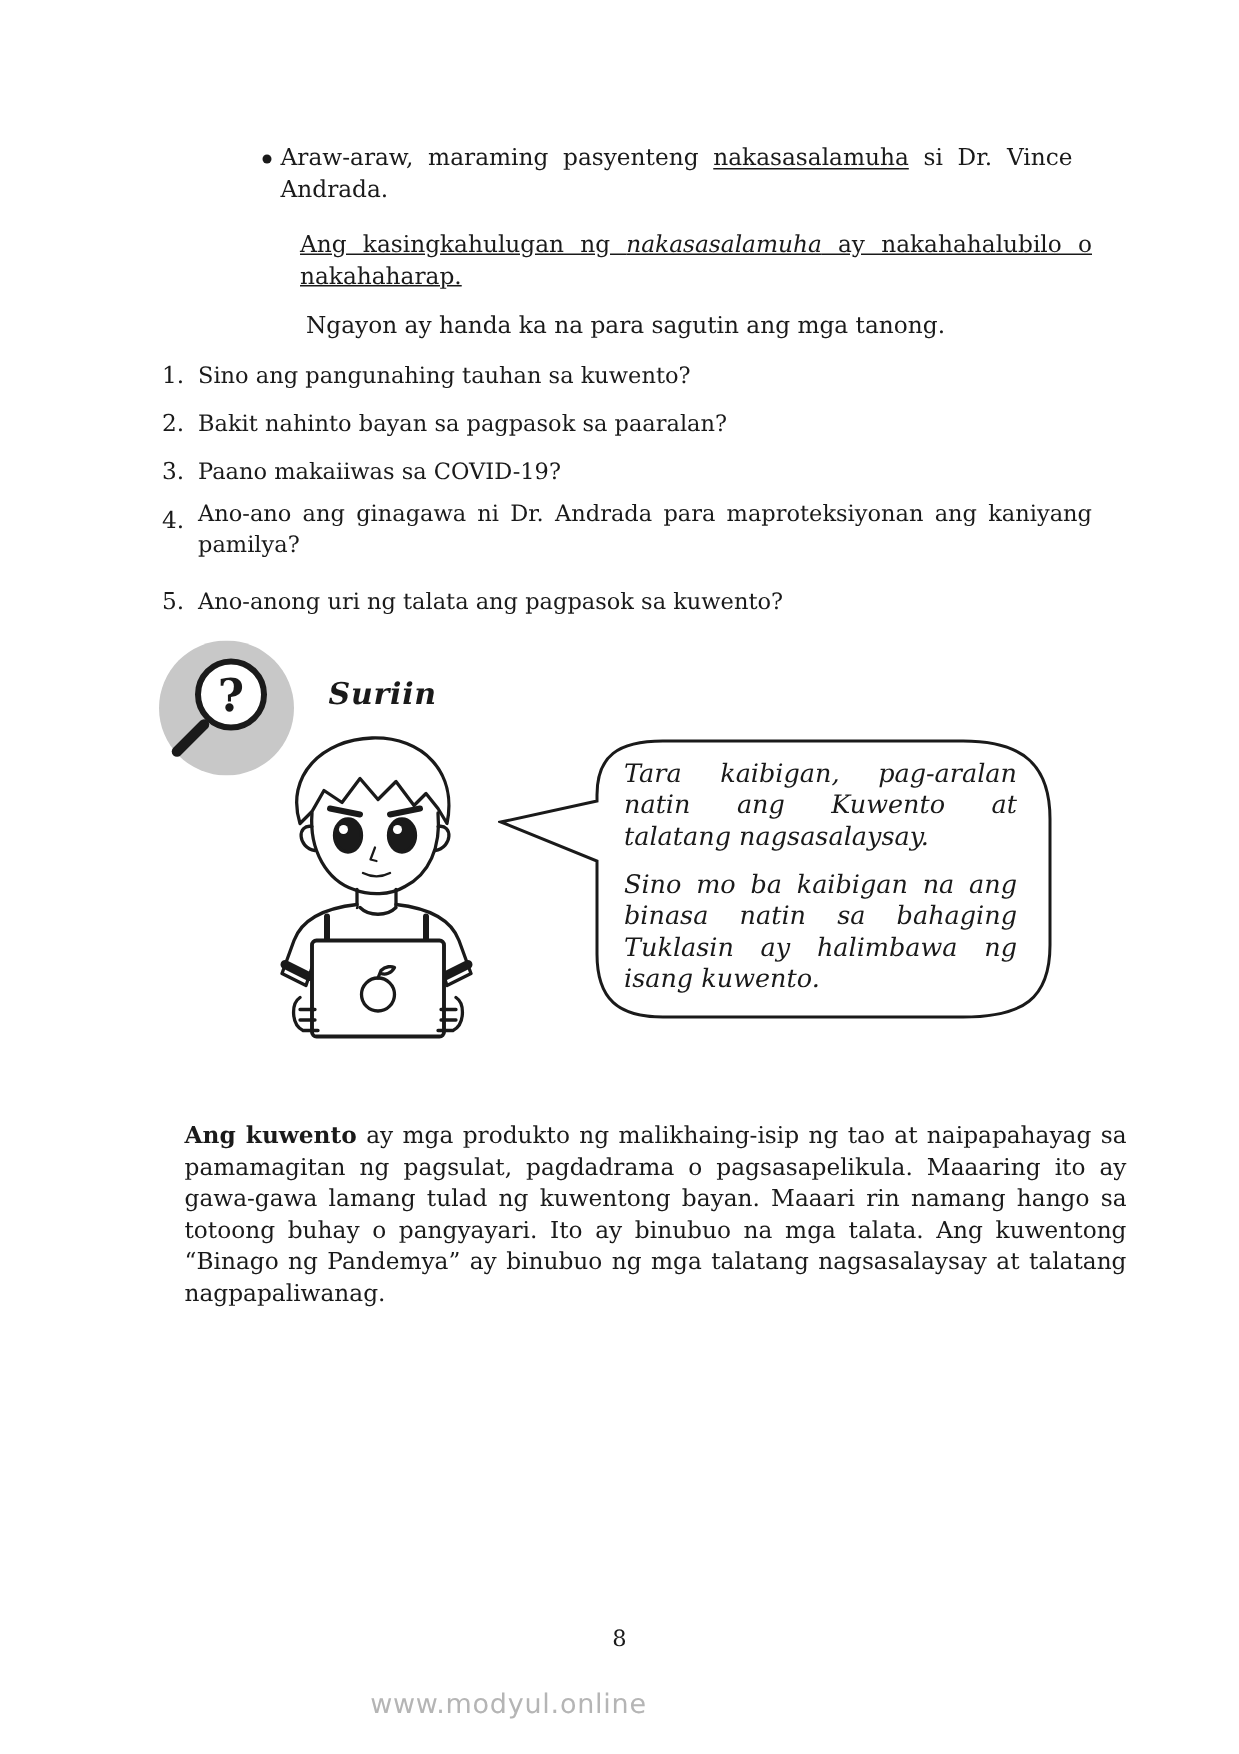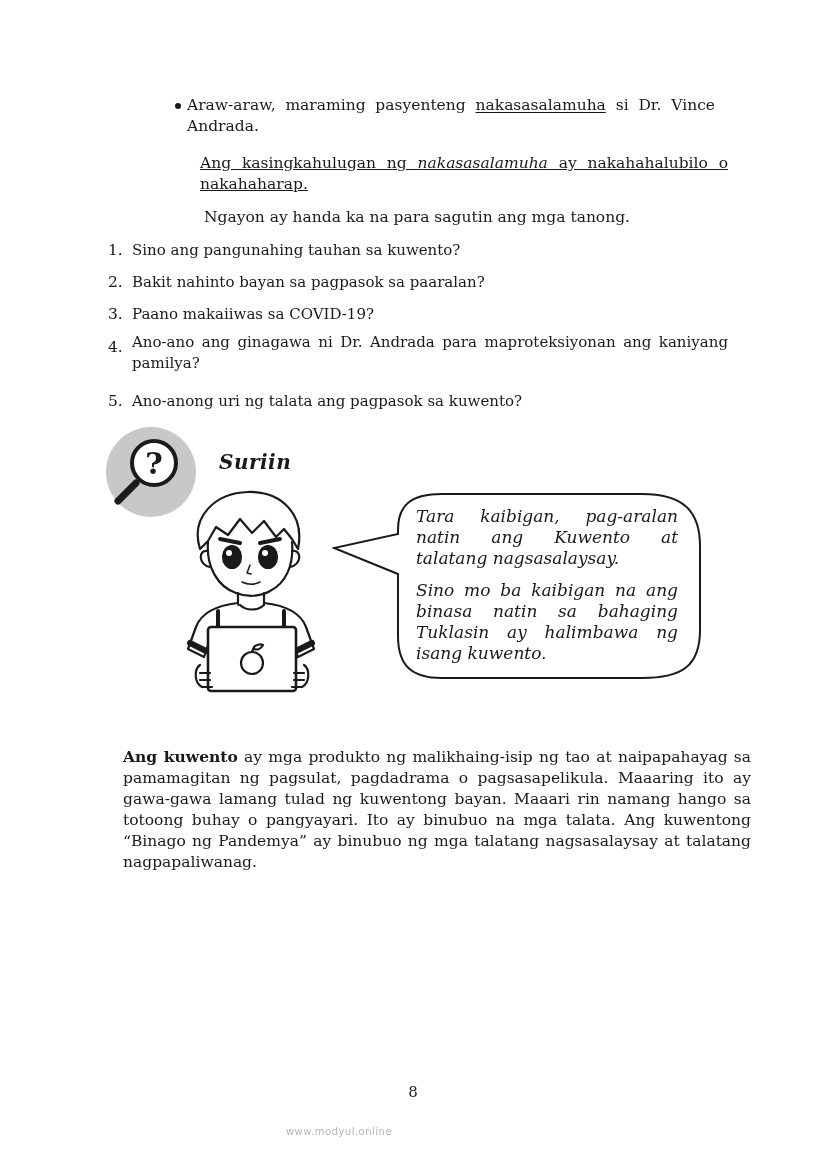--- a/index.html
+++ b/index.html
@@ -10,21 +10,21 @@
   .bullet-dot { position:absolute; left:175px; top:103px; width:6px; height:6px; border-radius:50%; background:#1a1a1a; }
   .u { text-decoration:underline; text-underline-offset:2px; }
   .q-num { position:absolute; left:108px; font-size:15.5px; line-height:21px; }
   .q-text { position:absolute; left:132px; width:596px; font-size:15px; line-height:21px; }
   .suriin { position:absolute; left:219px; top:450px; font-size:20px; font-weight:bold; font-style:italic; font-family:"DejaVu Serif", serif; letter-spacing:0.5px; }
   .magnifier { position:absolute; left:106px; top:427px; width:90px; height:90px; }
   .boy { position:absolute; left:180px; top:487px; width:145px; height:210px; }
   .bubble { position:absolute; left:332px; top:490px; width:372px; height:192px; }
   .bubble-text { position:absolute; left:416px; width:262px; font-style:italic; font-size:17px; line-height:21px; text-align:justify; text-align-last:left; }
   .page-num { position:absolute; left:0; width:826px; top:1083px; text-align:center; font-size:15px; }
-  .footer { position:absolute; left:0; width:678px; top:1126px; text-align:center; font-family:"DejaVu Sans", sans-serif; font-size:10px; color:#b5b5b5; letter-spacing:0.5px; }
+  .footer { position:absolute; left:0; width:678px; top:1126px; text-align:center; font-family:"DejaVu Sans", sans-serif; font-size:18px; color:#b5b5b5; letter-spacing:0.5px; }
 </style>
 </head>
 <body>
 
 <span class="bullet-dot"></span>
 <div class="txt just" style="left:187px; top:95px; width:528px;">
   <span>Araw-araw, maraming pasyenteng </span><span class="u">nakasasalamuha</span><span> si Dr. Vince Andrada.</span>
 </div>
 <div class="txt just" style="left:200px; top:153px; width:528px;text-decoration:underline;">
   <span>Ang kasingkahulugan ng </span><em>nakasasalamuha</em><span> ay nakahahalubilo o nakahaharap.</span>

